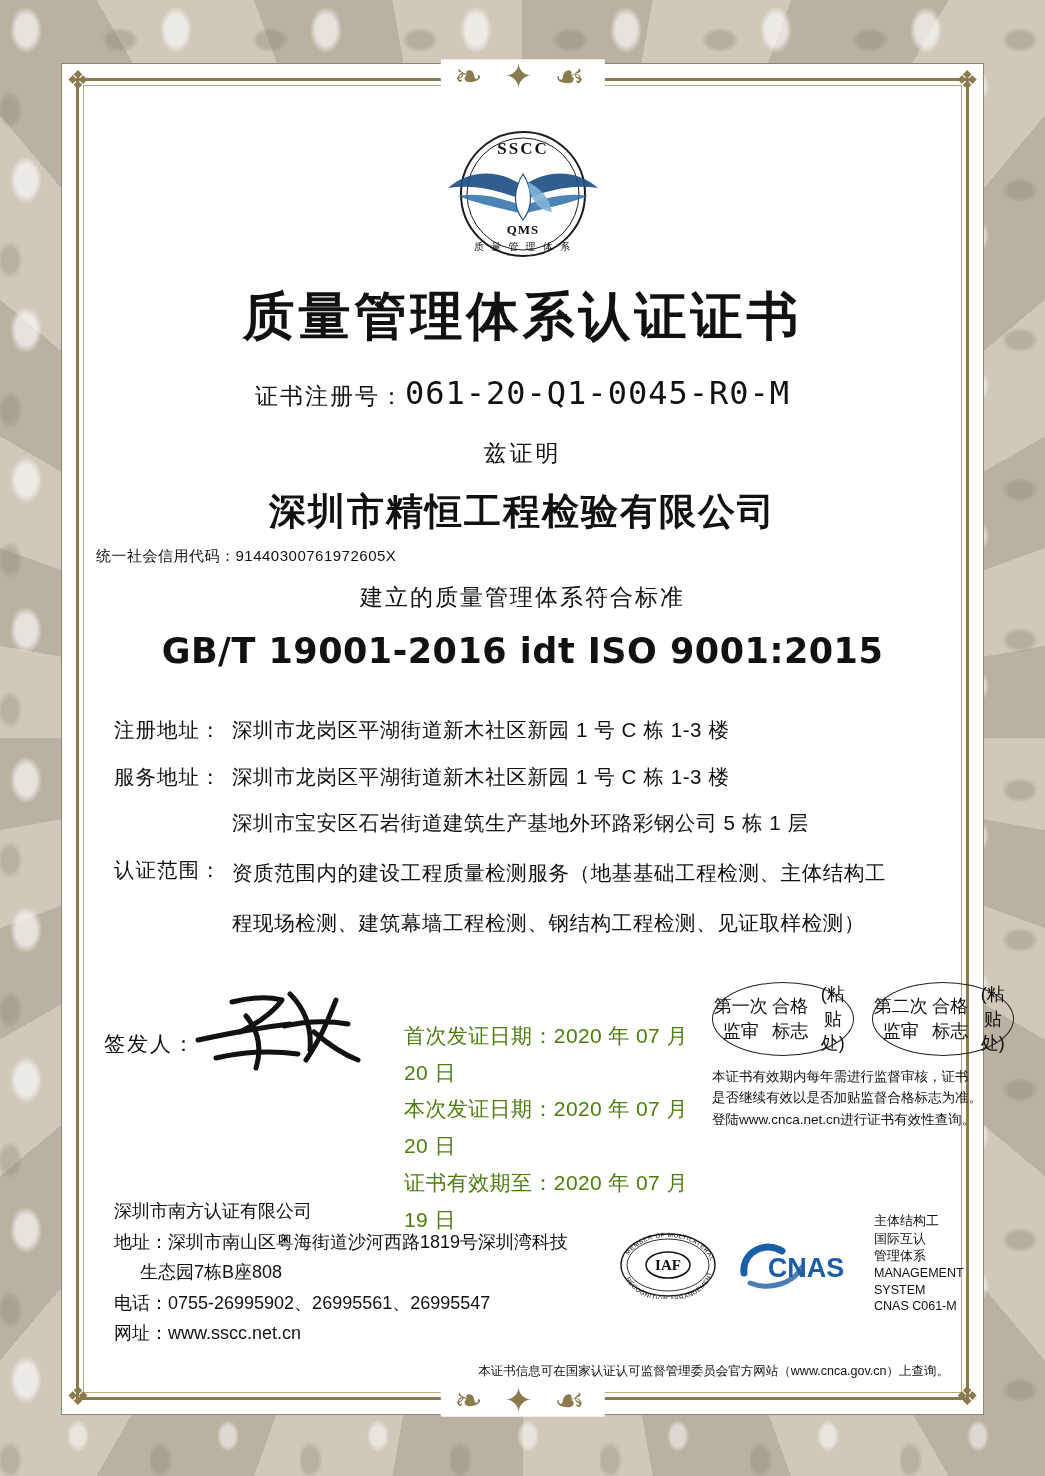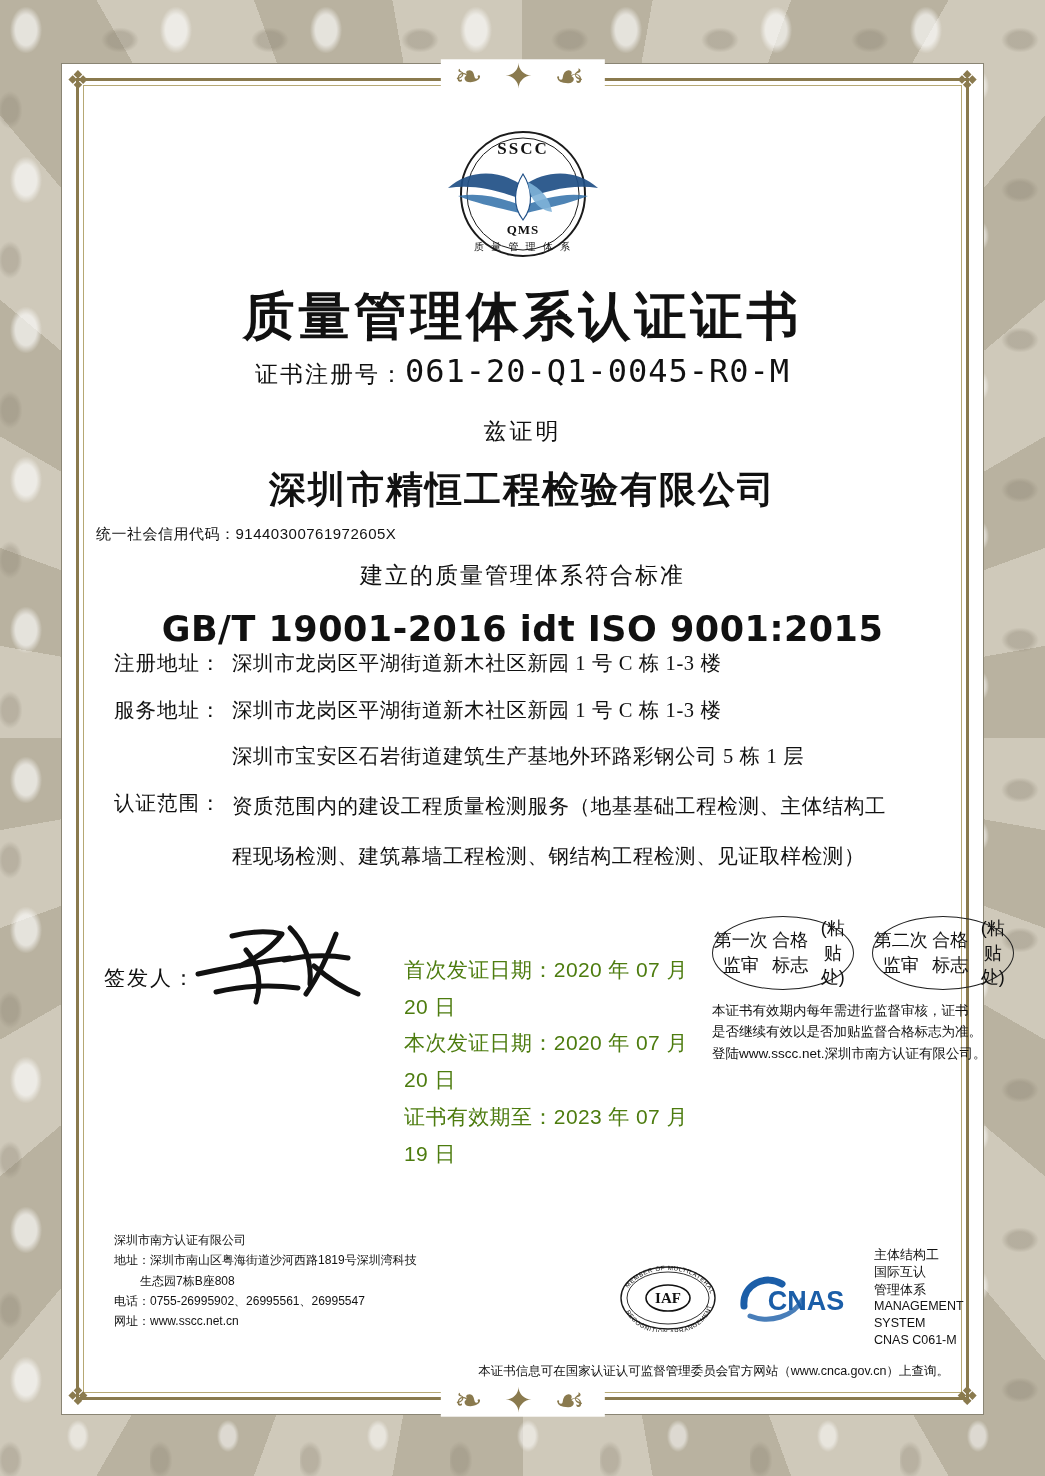--- a/index.html
+++ b/index.html
@@ -65,37 +65,37 @@
     text-align:center;
     font-size:52px;
     font-weight:bold;
     letter-spacing:4px;
     color:#111;
     margin-top:6px;
     font-family:"DejaVu Sans","Liberation Sans",sans-serif;
   }
   .reg-row{
     display:flex;justify-content:center;align-items:baseline;
-    font-size:23px;color:#111;
+    margin-top:22px;font-size:23px;color:#111;
   }
   .reg-label{letter-spacing:2px;}
   .reg-no{font-family:"DejaVu Sans Mono","Liberation Mono",monospace;font-size:32px;letter-spacing:1px;}
   .hereby{text-align:center;font-size:23px;margin-top:26px;letter-spacing:3px;color:#111;}
   .company{
     text-align:center;font-size:37px;font-weight:bold;letter-spacing:2px;margin-top:18px;color:#111;
     font-family:"DejaVu Sans","Liberation Sans",sans-serif;
   }
   .credit-code{font-size:15px;margin-top:10px;color:#111;letter-spacing:.5px;}
   .conforms{text-align:center;font-size:23px;margin-top:16px;letter-spacing:2px;color:#111;}
   .standard{
     text-align:center;font-size:35px;font-weight:bold;margin-top:18px;color:#111;letter-spacing:.5px;
     font-family:"DejaVu Sans","Liberation Sans",sans-serif;
   }
   
-  .details{padding-left:18px;padding-right:6px;font-family:Liberation Serif, serif;}
+  .details{margin-top:44px;padding-left:18px;padding-right:6px;}
   .drow{display:flex;font-size:20.5px;color:#111;margin-bottom:17px;line-height:1.45;}
   .dlabel{flex:0 0 118px;letter-spacing:1px;}
   .dvalue{flex:1;letter-spacing:.6px;}
   .drow.scope .dvalue{line-height:1.75;}
   
   .sig-area{display:flex;margin-top:40px;align-items:flex-start;}
   .sig-left{flex:0 0 300px;position:relative;padding-left:8px;}
   .sig-label{font-size:21px;letter-spacing:2px;color:#111;position:absolute;top:52px;left:8px;}
   .sig-ink{position:absolute;left:90px;top:-4px;width:200px;height:110px;}
   .dates{flex:0 0 300px;font-size:21px;line-height:1.75;color:#4d7c0f;padding-top:40px;}
@@ -104,21 +104,21 @@
   .stamps{display:flex;gap:18px;}
   .stamp{
     width:140px;height:72px;border:1.4px solid #222;border-radius:50%;
     display:flex;flex-direction:row;align-items:center;justify-content:center;
     font-size:18px;line-height:1.35;color:#111;text-align:center;
   }
   .stamp-note{font-size:13.5px;line-height:1.6;margin-top:10px;color:#111;}
   
   .footer{position:absolute;left:18px;right:0;bottom:0;}
   .foot-flex{display:flex;align-items:flex-start;}
-  .foot-left{flex:0 0 500px;font-size:12px;line-height:1.7;color:#111;}
+  .foot-left{flex:0 0 500px;font-size:18px;line-height:1.7;color:#111;}
   .foot-left .ind{padding-left:26px;}
   .foot-marks{flex:1;display:flex;align-items:center;justify-content:flex-end;gap:14px;padding-top:16px;}
   .iaf{width:108px;height:70px;position:relative;}
   .cnas{display:flex;align-items:center;gap:8px;}
   .cnas-txt{font-size:12.5px;line-height:1.35;color:#111;}
   .cnas-txt .cn1{font-size:13px;}
   .disclaimer{
     margin-top:14px;text-align:right;font-size:12.5px;color:#111;letter-spacing:0;
   }
 </style>
@@ -211,40 +211,40 @@
             <path d="M128 58 C142 70, 156 80, 172 86"></path>
             <path d="M30 84 C56 78, 84 76, 112 80"></path>
           </g>
         </svg>
       </div>
     </div>
 
     <div class="dates">
       <div class="dl">首次发证日期：2020 年 07 月 20 日</div>
       <div class="dl">本次发证日期：2020 年 07 月 20 日</div>
-      <div class="dl">证书有效期至：2023 年 07 月 19 日</div>
+      <div class="dl">证书有效期至：2020 年 07 月 19 日</div>
     </div>
 
     <div class="stamp-col">
       <div class="stamps">
         <div class="stamp">
           <span>第一次监审</span>
           <span>合格标志</span>
           <span>(粘贴处)</span>
         </div>
         <div class="stamp">
           <span>第二次监审</span>
           <span>合格标志</span>
           <span>(粘贴处)</span>
         </div>
       </div>
       <div class="stamp-note">
         <div>本证书有效期内每年需进行监督审核，证书</div>
         <div>是否继续有效以是否加贴监督合格标志为准。</div>
-        <div>登陆www.sscc.net.深圳市南方认证有限公司。</div>
+        <div>登陆www.cnca.net.cn进行证书有效性查询。</div>
       </div>
     </div>
   </div>
 
   <div class="footer">
     <div class="foot-flex">
       <div class="foot-left">
         <div>深圳市南方认证有限公司</div>
         <div>地址：深圳市南山区粤海街道沙河西路1819号深圳湾科技</div>
         <div class="ind">生态园7栋B座808</div>

